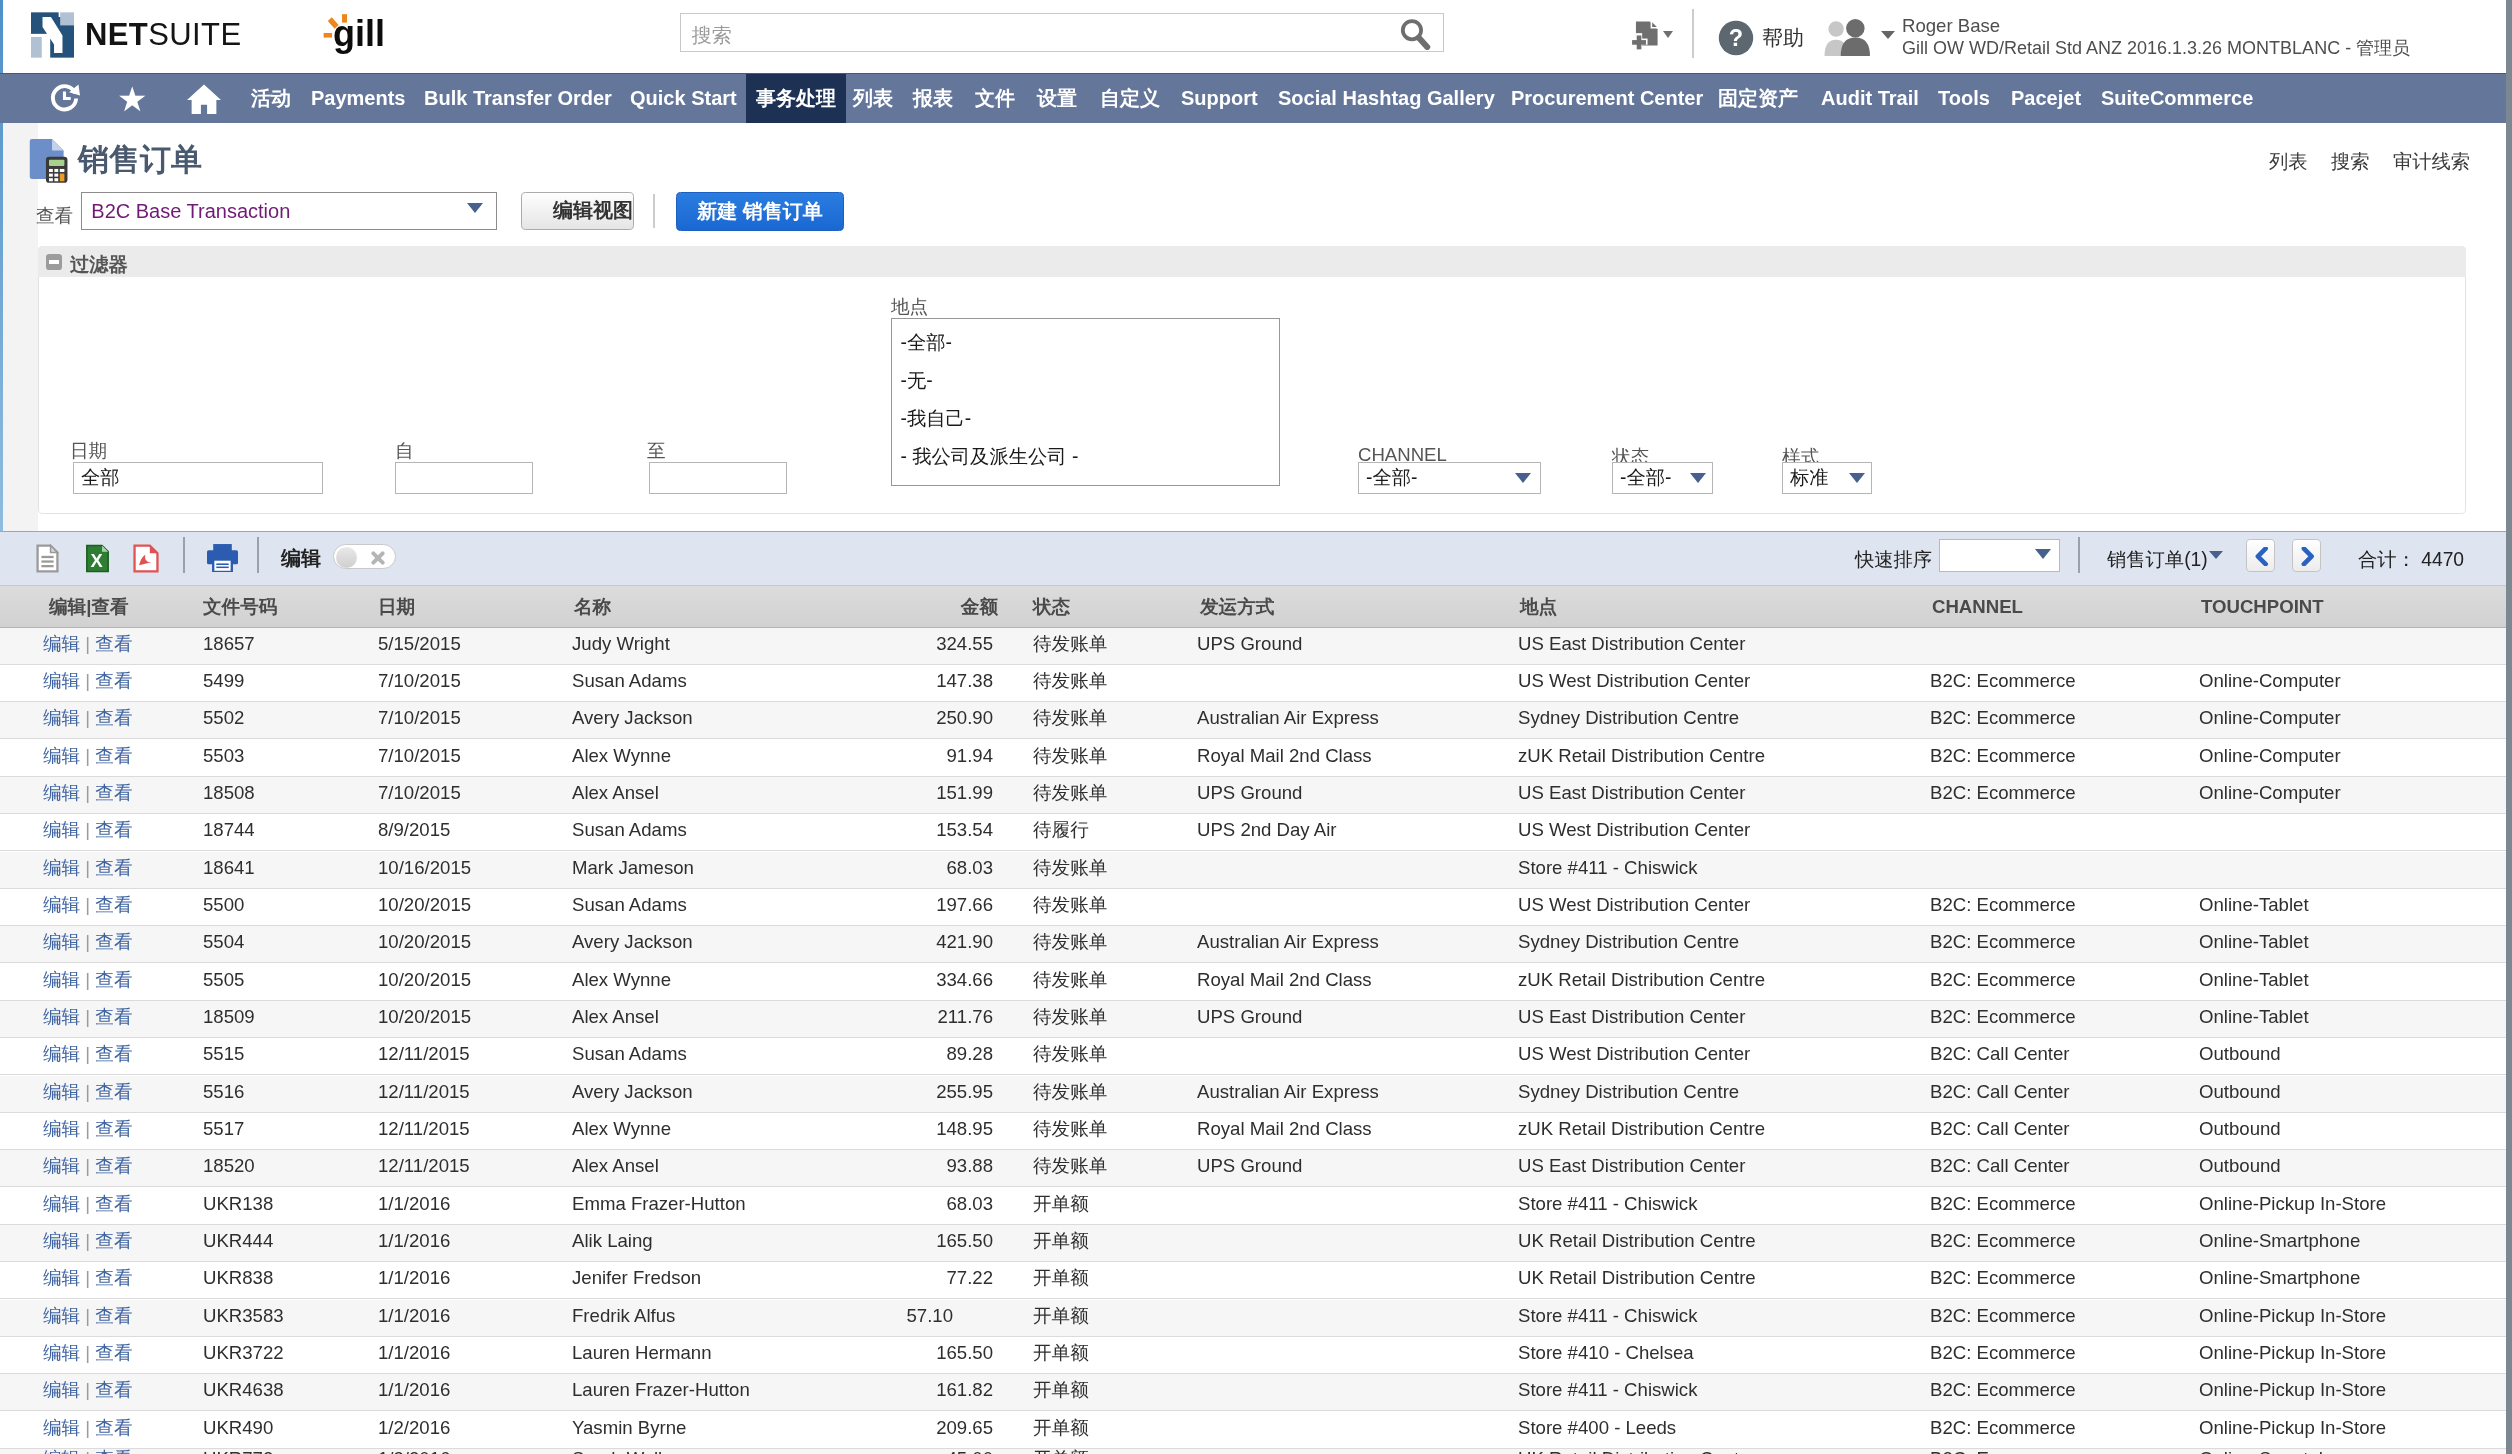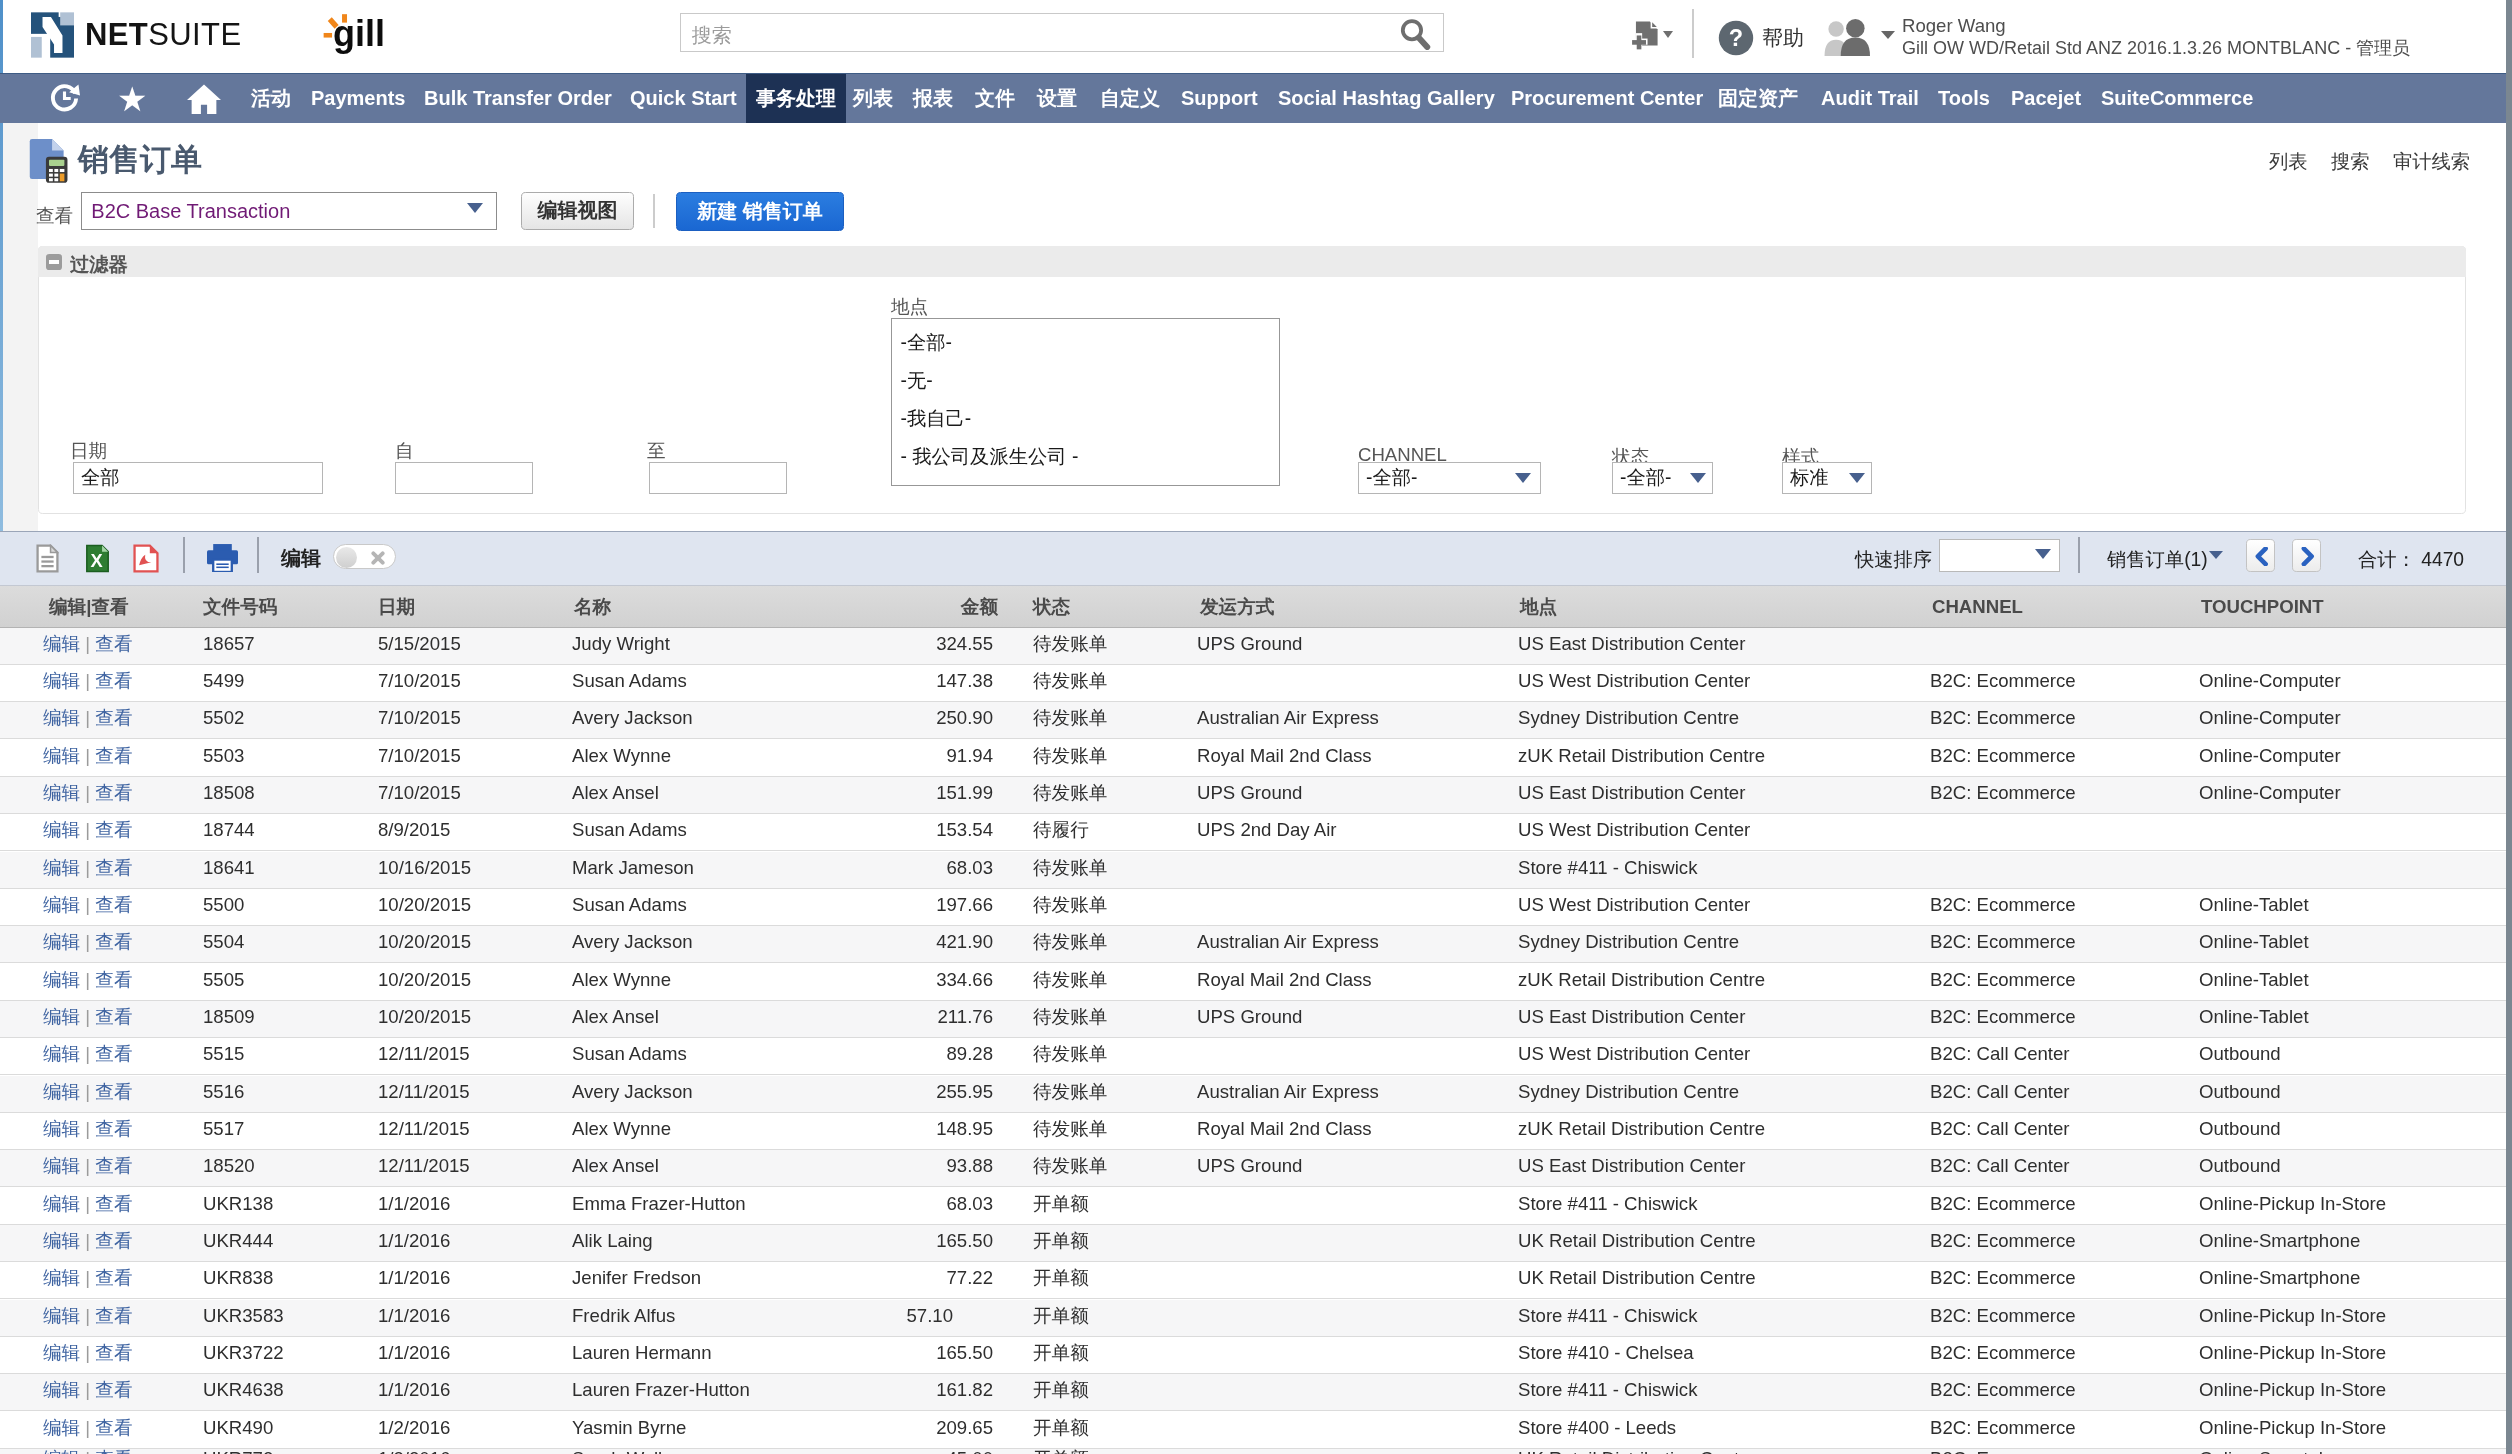--- a/index.html
+++ b/index.html
@@ -31,21 +31,21 @@
 
 
 #ptitle { position:absolute; left:78px; top:139px; font-size:31px; font-weight:700; color:#49596e; }
 .rlink { position:absolute; top:148px; font-size:19.3px; color:#3a3a3a; }
 #vlabel { position:absolute; left:36px; top:203px; font-size:18.6px; color:#555; }
 #vselect { position:absolute; left:81px; top:192px; width:416px; height:38px; background:#fff;
   border:1.5px solid #8c8c8c; }
 #vselect span { position:absolute; left:9.3px; top:7px; font-size:20px; color:#701a75; }
 #editview { position:absolute; left:521px; top:192px; width:113px; height:38px;
   background:linear-gradient(#fefefe,#e5e5e5); border:1.5px solid #ababab; border-radius:4.6px;
-  text-align:center; line-height:35px; font-size:20px; font-weight:700; color:#333; }
+  text-align:right; line-height:35px; font-size:20px; font-weight:700; color:#333; }
 #vsep { position:absolute; left:653px; top:194px; width:1.5px; height:34px; background:#ccc; }
 #newbtn { position:absolute; left:676px; top:192px; width:168px; height:39px;
   background:linear-gradient(#2b7de0,#1a67d2); border:1.5px solid #1b5fc1; border-radius:4.6px;
   text-align:center; line-height:36px; font-size:20px; font-weight:700; color:#fff; }
 
 
 #gutter { position:absolute; left:3.1px; top:123px; width:35px; height:408px; background:#f3f3f3; }
 #strip { position:absolute; left:0; top:0; width:3.1px; height:531px;
   background:linear-gradient(#4f90c9,#8fbcdf); }
 #fpanel { position:absolute; left:38px; top:246px; width:2428px; height:268px;
@@ -146,21 +146,21 @@
   <text x="23" y="33" font-size="30" font-weight="bold" fill="#fff" text-anchor="middle" font-family="Liberation Sans">?</text>
 </svg>
 <div id="helptx">帮助</div>
 <svg class="abs" style="left:1823px;top:18.6px" width="57" height="37" viewBox="0 0 74 48">
   <circle cx="17" cy="13" r="10" fill="#c7c7c7"></circle>
   <path d="M2 48 q0 -21 15 -21 q15 0 15 21 z" fill="#c7c7c7"></path>
   <circle cx="42" cy="12" r="12" fill="#6c6c6c"></circle>
   <path d="M23 48 q0 -24 19 -24 q19 0 19 24 z" fill="#6c6c6c"></path>
 </svg>
 <div class="tri" style="left:1881px;top:31px;border-top-color:#666"></div>
-<div id="usr1">Roger Wang</div>
+<div id="usr1">Roger Base</div>
 <div id="usr2">Gill OW WD/Retail Std ANZ 2016.1.3.26 MONTBLANC - 管理员</div>
 
 <div id="nav">
   <div id="navsel"></div>
 </div>
 <svg class="abs" style="left:49px;top:83px" width="31" height="31" viewBox="0 0 40 40">
   <path d="M 33.8 13.2 A 15 15 0 1 0 35 20" fill="none" stroke="#fff" stroke-width="5"></path>
   <polygon points="38,2 40,16 26,12" fill="#fff"></polygon>
   <path d="M20 11 v9 h8" fill="none" stroke="#fff" stroke-width="4"></path>
 </svg>

